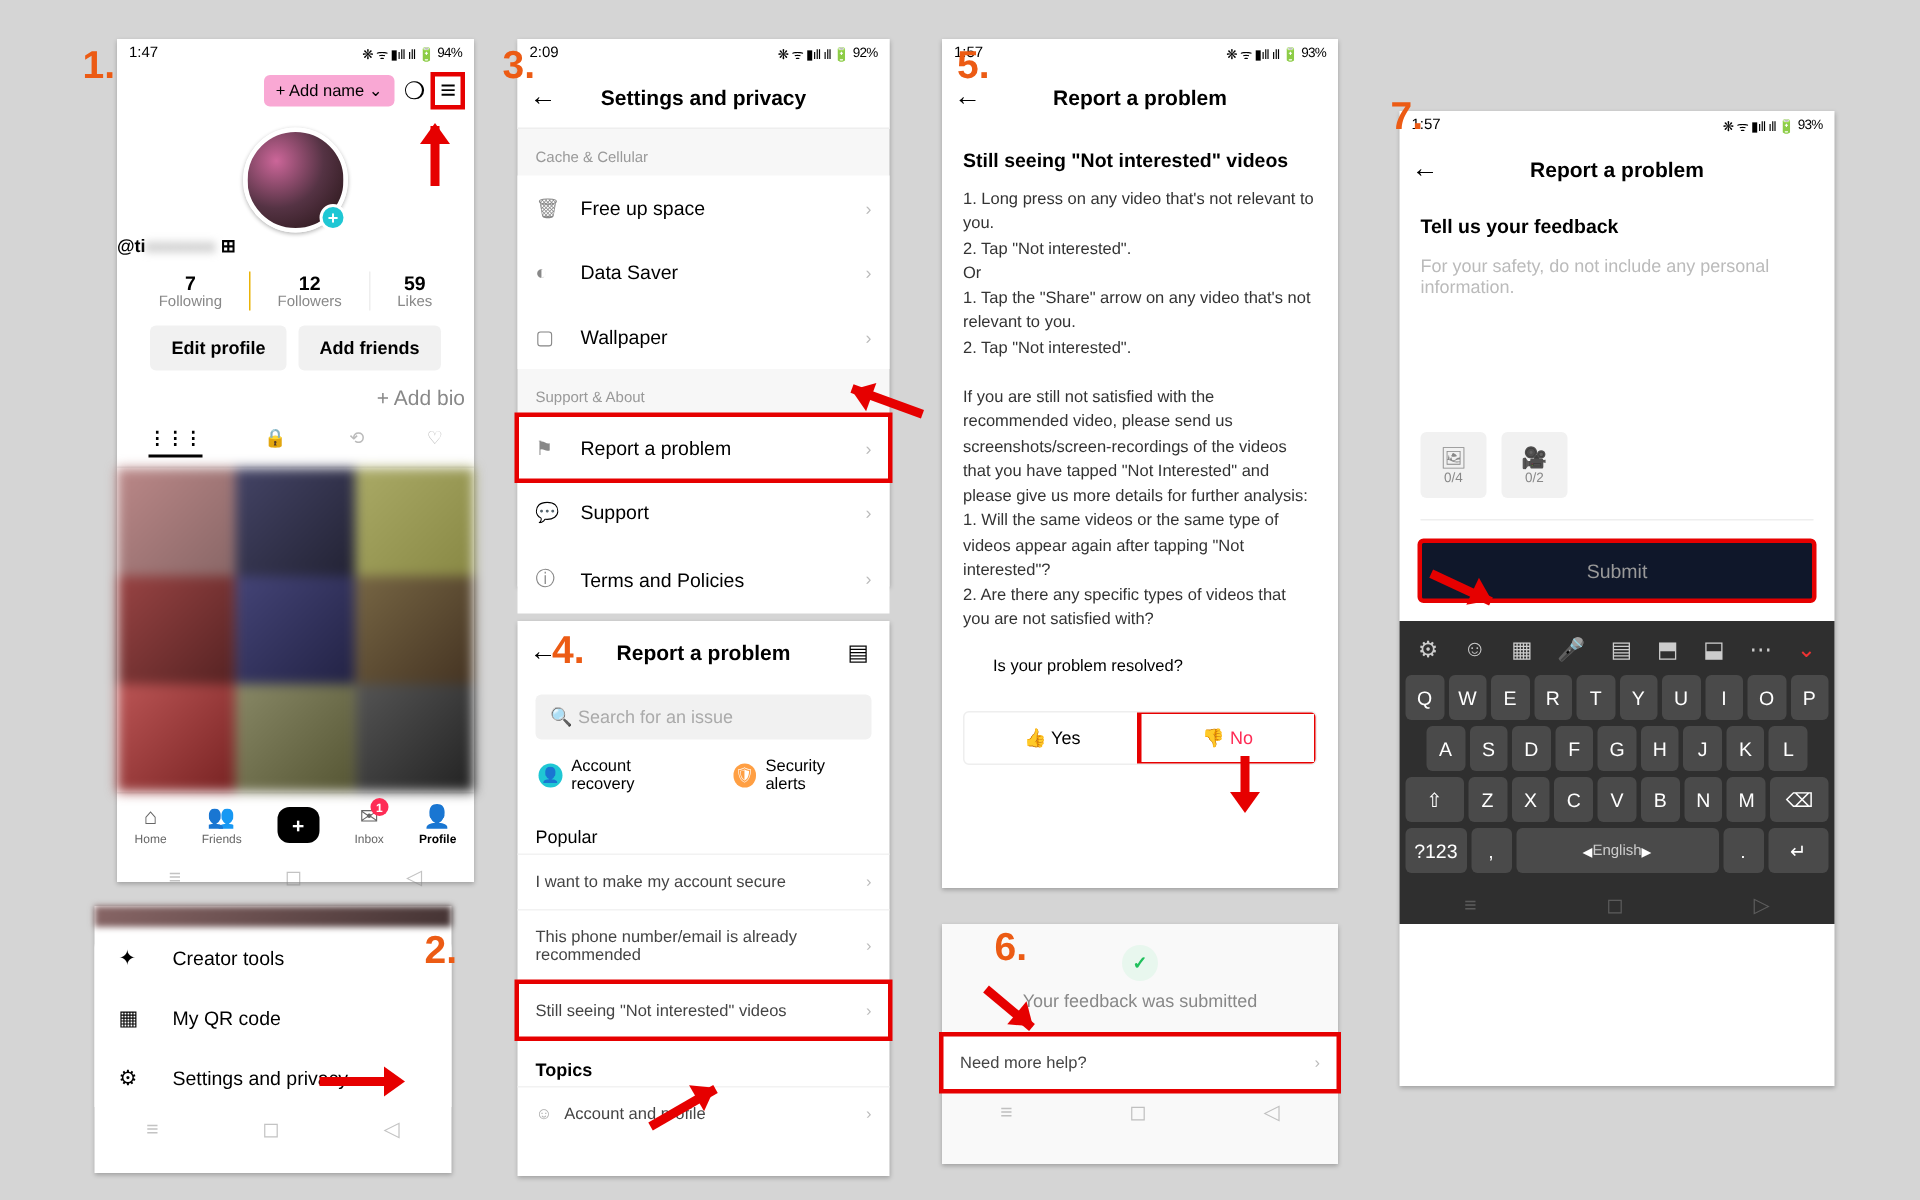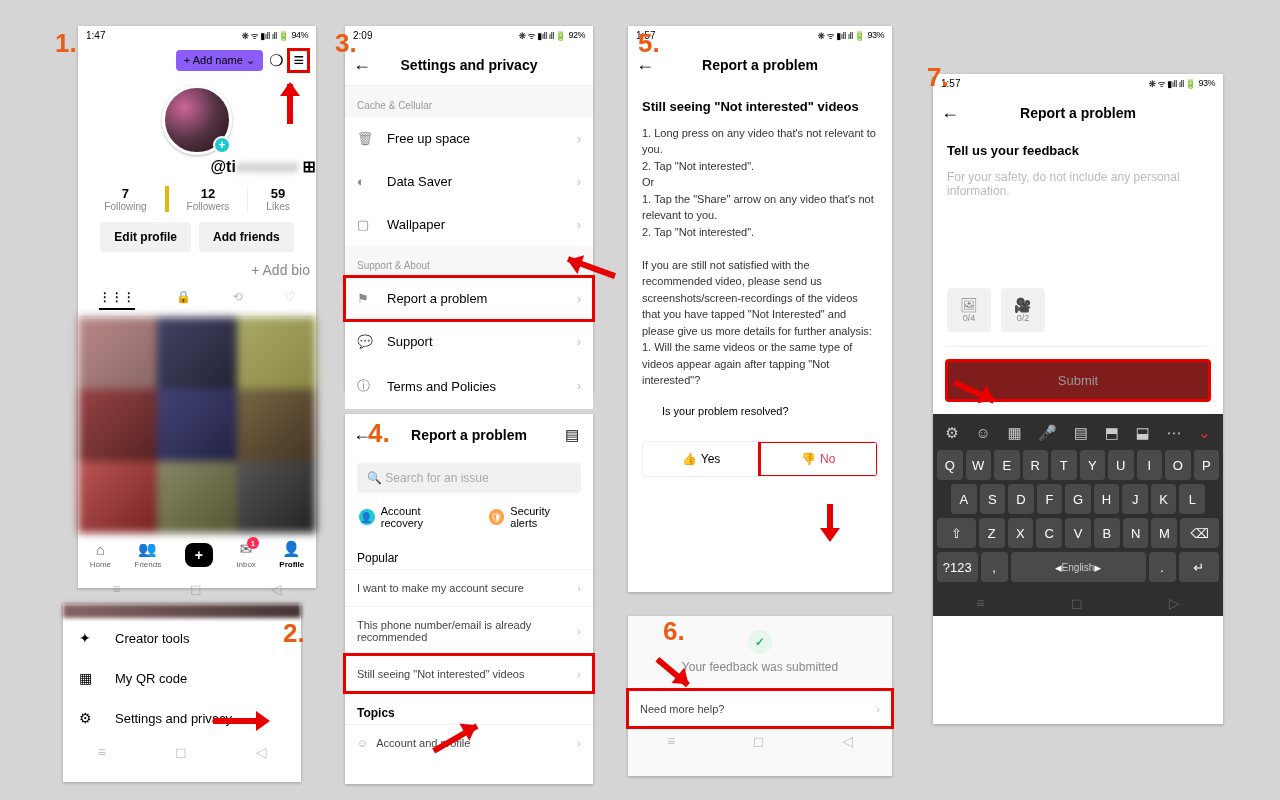--- a/index.html
+++ b/index.html
@@ -112,21 +112,21 @@
   .resolve>div{flex:1;text-align:center;padding:10px;font-size:12px;}
   .resolve .no{color:#fe2c55;}
 
   
   .check{width:24px;height:24px;border-radius:50%;background:#e8f7ee;display:flex;align-items:center;justify-content:center;margin:14px auto 6px;color:#20c05c;font-weight:700;}
 
   
   .attach{display:flex;gap:10px;padding:0 14px;}
   .attachbox{width:44px;height:44px;background:#f1f1f1;border-radius:4px;display:flex;flex-direction:column;align-items:center;justify-content:center;font-size:9px;color:#888;}
   .attachbox .ai{font-size:14px;}
-  .submit{margin:14px;background:#7f1d1d;color:#999;text-align:center;padding:12px;font-size:13px;border-radius:2px;}
+  .submit{margin:14px;background:#0f172a;color:#999;text-align:center;padding:12px;font-size:13px;border-radius:2px;}
   .kbd{background:#2f2f2f;padding:6px 4px 4px;}
   .krow{display:flex;gap:3px;justify-content:center;margin-bottom:4px;}
   .key{background:#4a4a4a;color:#fff;border-radius:4px;height:30px;display:flex;align-items:center;justify-content:center;font-size:13px;flex:1;min-width:0;}
   .key.wide{flex:1.5;}
   .key.space{flex:5;}
   .toolrow{display:flex;justify-content:space-around;padding:4px 0 8px;}
   .toolrow span{color:#ccc;font-size:15px;}
 
   .dot-badge{position:absolute;top:-3px;right:-3px;width:12px;height:12px;background:#fe2c55;border-radius:50%;color:#fff;font-size:8px;display:flex;align-items:center;justify-content:center;font-weight:700;}
 
@@ -142,34 +142,34 @@
 <div class="step-num" style="left:663px;top:616px;">6.</div>
 <div class="step-num" style="left:927px;top:62px;">7.</div>
 
 <div class="phone" style="left:78px;top:26px;width:238px;height:562px;">
   <div class="statusbar">
     <span>1:47</span>
     <span class="status-icons">❋ ᯤ ▮ıll ıll 🔋<span>94%</span></span>
   </div>
   <div style="display:flex;align-items:center;padding:6px 8px;gap:6px;">
     <span style="flex:1"></span>
-    <span style="background:#8b5cf6;border-radius:4px;padding:4px 8px;font-size:11px;"><span>+ Add name</span> ⌄</span>
+    <span style="background:#f9a8d4;border-radius:4px;padding:4px 8px;font-size:11px;"><span>+ Add name</span> ⌄</span>
     <span style="font-size:16px;">❍</span>
     <span class="redbox" style="font-size:18px;padding:0 4px;">≡</span>
   </div>
   <div class="profile-pic">
       <div class="plus-badge">+</div>
     </div>
-  <div style="text-align:right;font-size:16px;font-weight:600;"><span>@ti</span><span style="filter:blur(3px);color:#999;">xxxxxxx</span> ⊞</div>
+  <div style="text-align:left;font-size:12px;font-weight:600;"><span>@ti</span><span style="filter:blur(3px);color:#999;">xxxxxxx</span> ⊞</div>
   <div class="stats">
     <div class="stat">
         <div class="n">7</div>
         <div class="l">Following</div>
       </div>
-    <div class="stat" style="border-left:4px solid #eab308;border-right:1px solid #eee;padding:0 18px;">
+    <div class="stat" style="border-left:1px solid #eab308;border-right:1px solid #eee;padding:0 18px;">
         <div class="n">12</div>
         <div class="l">Followers</div>
       </div>
     <div class="stat">
         <div class="n">59</div>
         <div class="l">Likes</div>
       </div>
   </div>
   <div class="btnrow">
     <div class="btn">Edit profile</div>
@@ -333,20 +333,21 @@
   <div class="body5">
     <h4>Still seeing "Not interested" videos</h4>
     <p>1. Long press on any video that's not relevant to you.</p>
     <p>2. Tap "Not interested".</p>
     <p>Or</p>
     <p>1. Tap the "Share" arrow on any video that's not relevant to you.</p>
     <p>2. Tap "Not interested".</p>
     <br>
     <p>If you are still not satisfied with the recommended video, please send us screenshots/screen-recordings of the videos that you have tapped "Not Interested" and please give us more details for further analysis:</p>
     <p>1. Will the same videos or the same type of videos appear again after tapping "Not interested"?</p>
+    <p>2. Are there any specific types of videos that you are not satisfied with?</p>
     <p style="margin-top:14px;color:#000;margin-left:20px;">Is your problem resolved?</p>
   </div>
   <div class="resolve">
     <div>👍 <span>Yes</span></div>
     <div class="no redbox">👎 <span>No</span></div>
   </div>
 </div>
 <div class="arrow" style="left:830px;top:504px;">
   <div style="width:6px;height:28px;background:#e60000;position:absolute;left:-3px;"></div>
   <div style="position:absolute;left:-10px;top:24px;border:10px solid transparent;border-top:14px solid #e60000;"></div>

